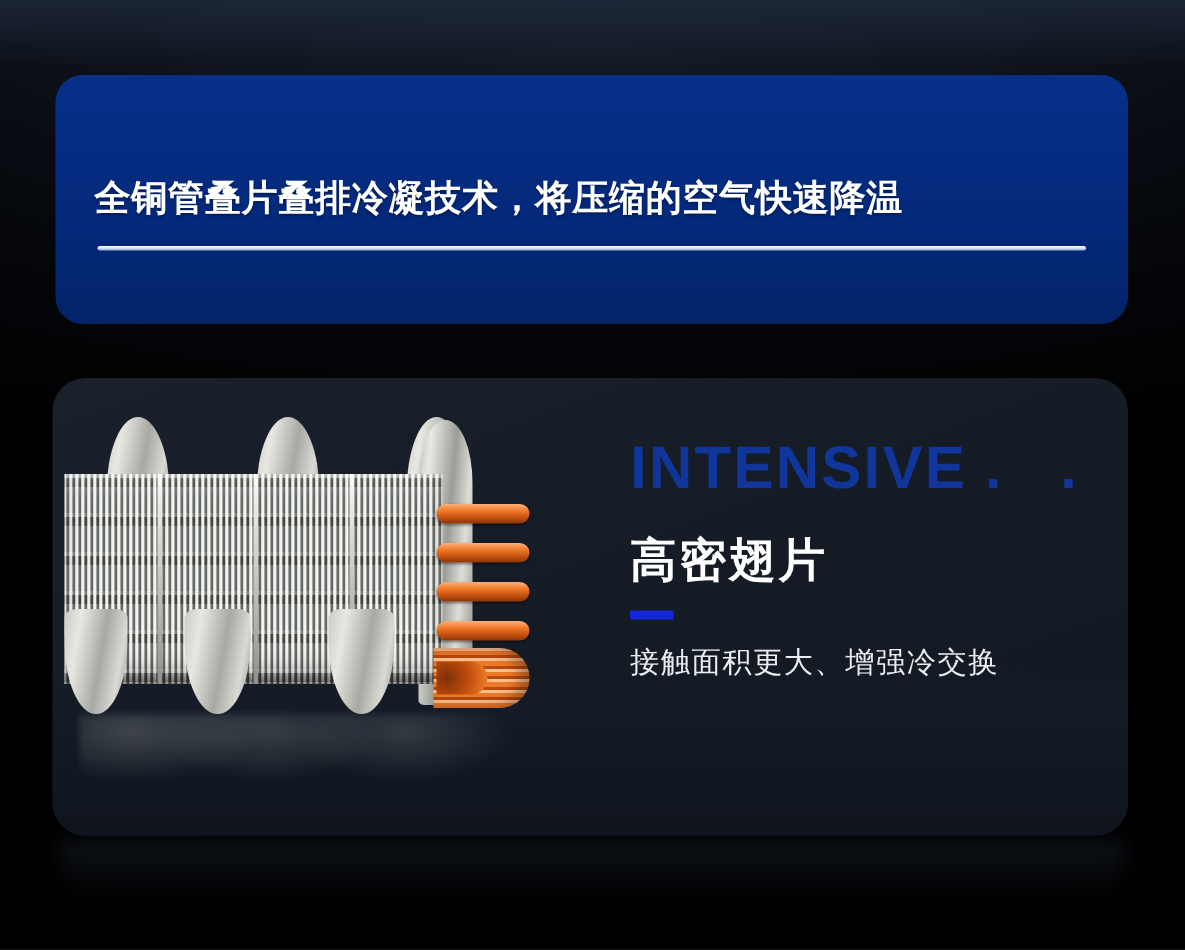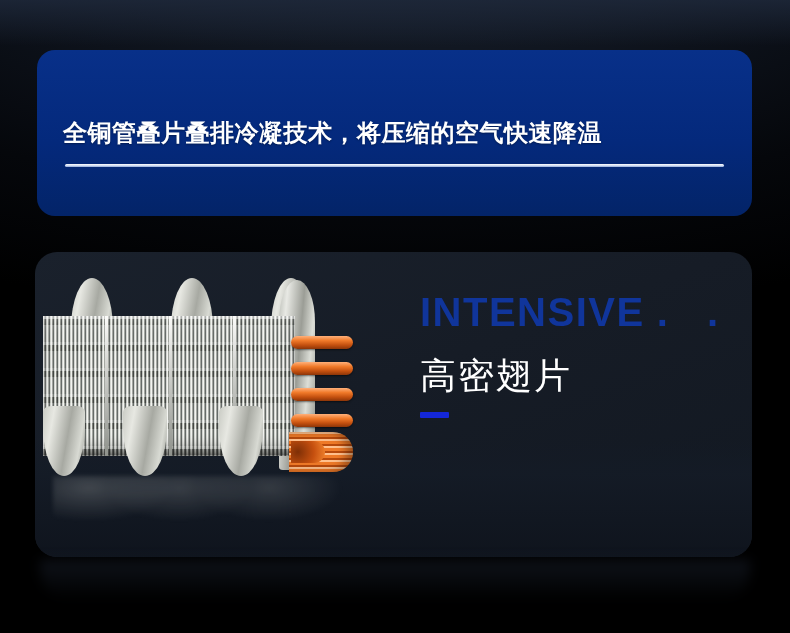--- a/index.html
+++ b/index.html
@@ -227,22 +227,22 @@
     font-weight: 700;
     letter-spacing: 1.5px;
     line-height: 1;
     white-space: nowrap;
   }
   .eyebrow .dots { letter-spacing: 14px; padding-left: 12px; }
 
   .headline {
     margin-top: 26px;
     color: #ffffff;
-    font-size: 36px;
-    font-weight: 400;
+    font-size: 31px;
+    font-weight: 700;
     letter-spacing: 2px;
     line-height: 1;
   }
 
   .accent-bar {
     margin-top: 18px;
     width: 29px;
     height: 6px;
     background: #1427d8;
     border-radius: 1px;
@@ -318,20 +318,21 @@
     <div class="card-text">
 
       <div class="eyebrow">
         <span>INTENSIVE</span><span class="dots">. . .</span>
       </div>
 
       <h2 class="headline">高密翅片</h2>
 
       <div class="accent-bar"></div>
 
+      <p class="subline">接触面积更大、增强冷交换</p>
 
     </div>
 
   </section>
 
   <div class="outer-reflection"></div>
 
 </div>
 
 </body></html>

